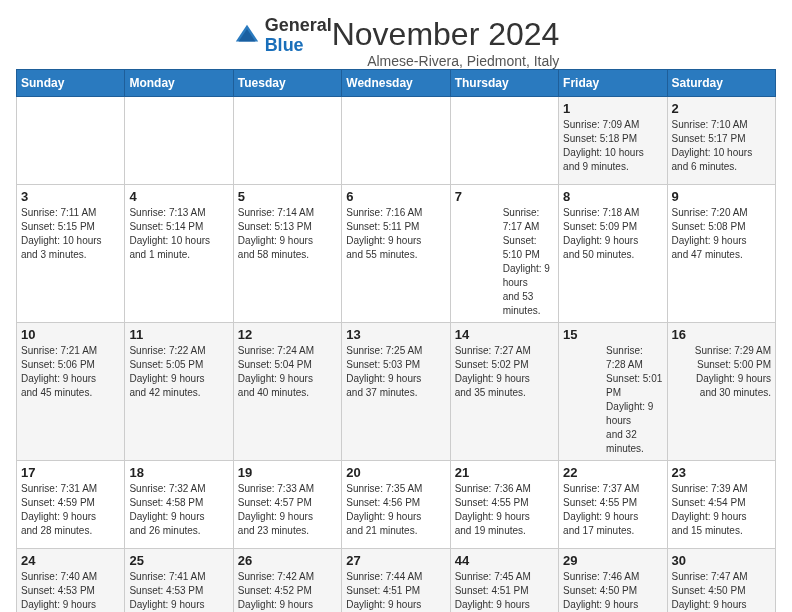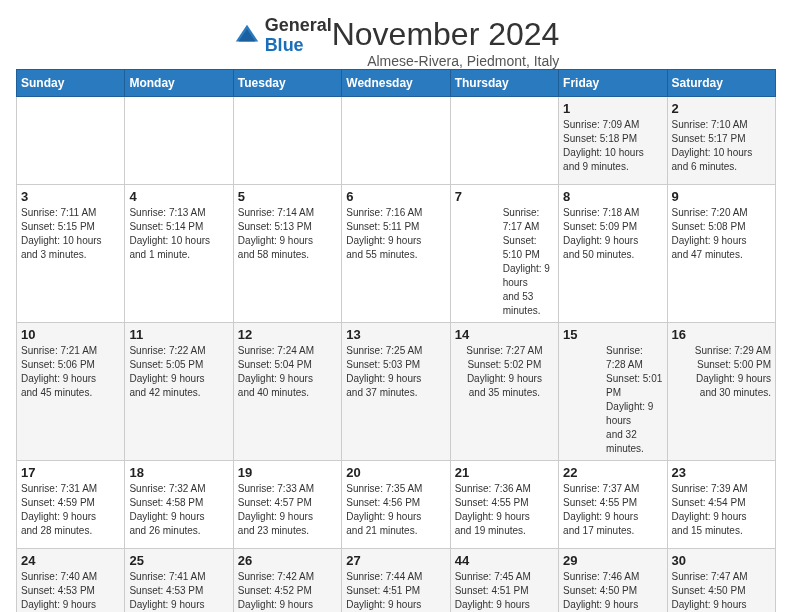--- a/index.html
+++ b/index.html
@@ -214,21 +214,21 @@
         </td>
         <td>
           <span class="day-num">13</span>
           <div class="day-info" style="white-space: pre-line;">Sunrise: 7:25 AM
 Sunset: 5:03 PM
 Daylight: 9 hours
 and 37 minutes.</div>
         </td>
         <td>
           <span class="day-num">14</span>
-          <div class="day-info" style="white-space: pre-line; text-align: center;">Sunrise: 7:27 AM
+          <div class="day-info" style="white-space: pre-line;">Sunrise: 7:27 AM
 Sunset: 5:02 PM
 Daylight: 9 hours
 and 35 minutes.</div>
         </td>
         <td>
           <span class="day-num">15</span>
           <div class="day-info" style="white-space: pre-line; margin-left: 43px;">Sunrise: 7:28 AM
 Sunset: 5:01 PM
 Daylight: 9 hours
 and 32 minutes.</div>

